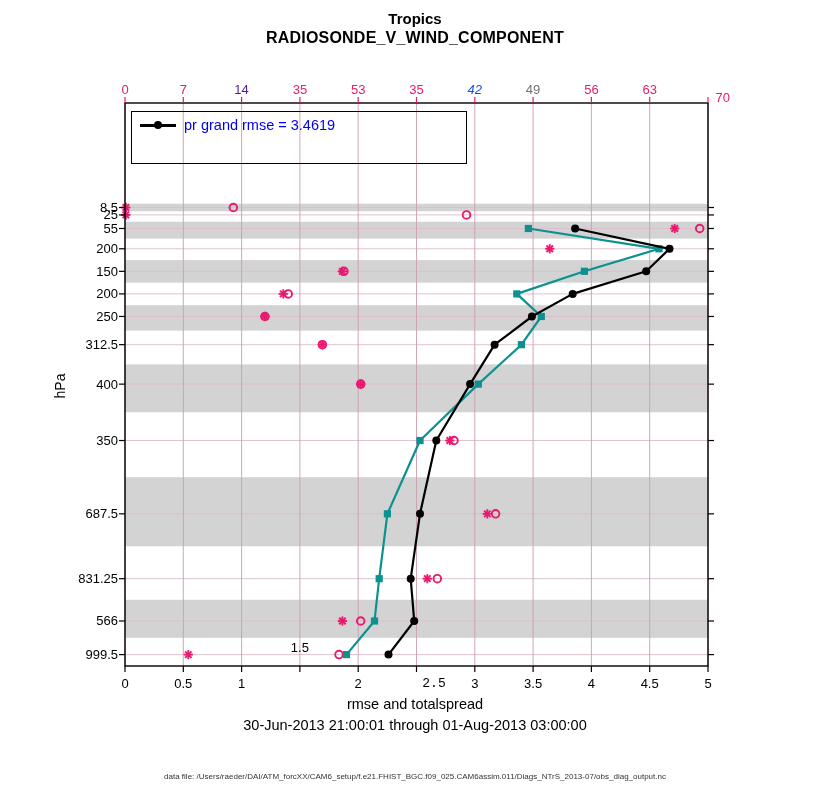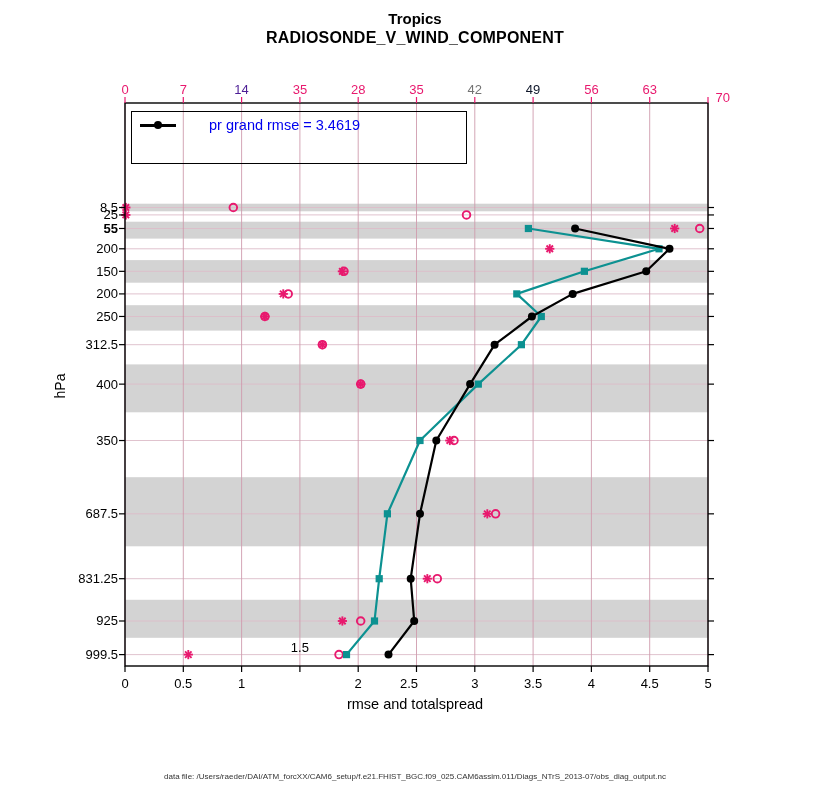--- a/index.html
+++ b/index.html
@@ -266,65 +266,66 @@
     </svg>
 
   <div class="abs ctr title1">Tropics</div>
   <div class="abs ctr title2">RADIOSONDE_V_WIND_COMPONENT</div>
 
   <div id="topticks">
       <div class="ticklabel toplab" style="left: 103px; top: 82px; color: rgb(232, 25, 110);">0</div>
       <div class="ticklabel toplab" style="left: 161.3px; top: 82px; color: rgb(232, 25, 110);">7</div>
       <div class="ticklabel toplab" style="left: 219.6px; top: 82px; color: #4c1d95;">14</div>
       <div class="ticklabel toplab" style="left: 277.9px; top: 82px; color: rgb(232, 25, 110);">35</div>
-      <div class="ticklabel toplab" style="left: 336.2px; top: 82px; color: rgb(232, 25, 110);">28</div>
+      <div class="ticklabel toplab" style="left: 336.2px; top: 82px; color: rgb(232, 25, 110);">53</div>
       <div class="ticklabel toplab" style="left: 394.5px; top: 82px; color: rgb(232, 25, 110);">35</div>
-      <div class="ticklabel toplab" style="left: 452.8px; top: 82px; color: #737373;">42</div>
-      <div class="ticklabel toplab" style="left: 511.1px; top: 82px; color: #0f172a;">49</div>
+      <div class="ticklabel toplab" style="left: 452.8px; top: 82px; color: #1d4ed8; font-style: italic;">42</div>
+      <div class="ticklabel toplab" style="left: 511.1px; top: 82px; color: #737373;">49</div>
       <div class="ticklabel toplab" style="left: 569.4px; top: 82px; color: rgb(232, 25, 110);">56</div>
       <div class="ticklabel toplab" style="left: 627.7px; top: 82px; color: rgb(232, 25, 110);">63</div>
       <div class="ticklabel toplab" style="left: 686px; top: 90px; color: rgb(232, 25, 110); text-align: right;">70</div>
     </div>
   <div id="bottomticks">
       <div class="ticklabel xlab" style="left: 103px; top: 676px;">0</div>
       <div class="ticklabel xlab" style="left: 161.3px; top: 676px;">0.5</div>
       <div class="ticklabel xlab" style="left: 219.6px; top: 676px;">1</div>
       <div class="ticklabel xlab" style="left: 277.9px; top: 640px;">1.5</div>
       <div class="ticklabel xlab" style="left: 336.2px; top: 676px;">2</div>
-      <div class="ticklabel xlab" style="left: 387px; top: 676px;">2.5</div>
+      <div class="ticklabel xlab" style="left: 412px; top: 676px; font-family: Liberation Mono, monospace;">2.5</div>
       <div class="ticklabel xlab" style="left: 452.8px; top: 676px;">3</div>
       <div class="ticklabel xlab" style="left: 511.1px; top: 676px;">3.5</div>
       <div class="ticklabel xlab" style="left: 569.4px; top: 676px;">4</div>
       <div class="ticklabel xlab" style="left: 627.7px; top: 676px;">4.5</div>
       <div class="ticklabel xlab" style="left: 686px; top: 676px;">5</div>
     </div>
   <div id="leftticks">
       <div class="ticklabel ylab" style="left: 58px; top: 200.005px;">8.5</div>
       <div class="ticklabel ylab" style="left: 58px; top: 207.449px;">25</div>
-      <div class="ticklabel ylab" style="left: 58px; top: 220.984px; font-weight: bold;">55</div>
+      <div class="ticklabel ylab" style="left: 58px; top: 220.984px;">55</div>
       <div class="ticklabel ylab" style="left: 58px; top: 241.286px;">200</div>
       <div class="ticklabel ylab" style="left: 58px; top: 263.844px;">150</div>
       <div class="ticklabel ylab" style="left: 58px; top: 286.402px;">200</div>
       <div class="ticklabel ylab" style="left: 58px; top: 308.96px;">250</div>
       <div class="ticklabel ylab" style="left: 58px; top: 337.158px;">312.5</div>
       <div class="ticklabel ylab" style="left: 58px; top: 376.634px;">400</div>
       <div class="ticklabel ylab" style="left: 58px; top: 433.029px;">350</div>
       <div class="ticklabel ylab" style="left: 58px; top: 506.342px;">687.5</div>
       <div class="ticklabel ylab" style="left: 58px; top: 571.197px;">831.25</div>
-      <div class="ticklabel ylab" style="left: 58px; top: 613.493px;">925</div>
+      <div class="ticklabel ylab" style="left: 58px; top: 613.493px;">566</div>
       <div class="ticklabel ylab" style="left: 58px; top: 647.104px;">999.5</div>
     </div>
 
   <div class="abs ylabel">hPa</div>
 
   <div class="legend">
     <div class="lrow lrow1">
       <span class="sample">
         <span class="sline" id="sline0" style="background: rgb(0, 0, 0);"></span>
         <span class="smark round" id="smark0" style="background: rgb(0, 0, 0);"></span>
       </span>
-      <span class="ltext" id="ltext0" style="color: rgb(0, 0, 238); padding-left: 25px;">pr grand rmse = 3.4619</span>
+      <span class="ltext" id="ltext0" style="color: rgb(0, 0, 238);">pr grand rmse = 3.4619</span>
     </div>
   </div>
 
   <div class="abs ctr xlabel">rmse and totalspread</div>
+  <div class="abs ctr daterange">30-Jun-2013 21:00:01 through 01-Aug-2013 03:00:00</div>
   <div class="abs ctr datafile">data file: /Users/raeder/DAI/ATM_forcXX/CAM6_setup/f.e21.FHIST_BGC.f09_025.CAM6assim.011/Diags_NTrS_2013-07/obs_diag_output.nc</div>
 </div>
 
 </body></html>

